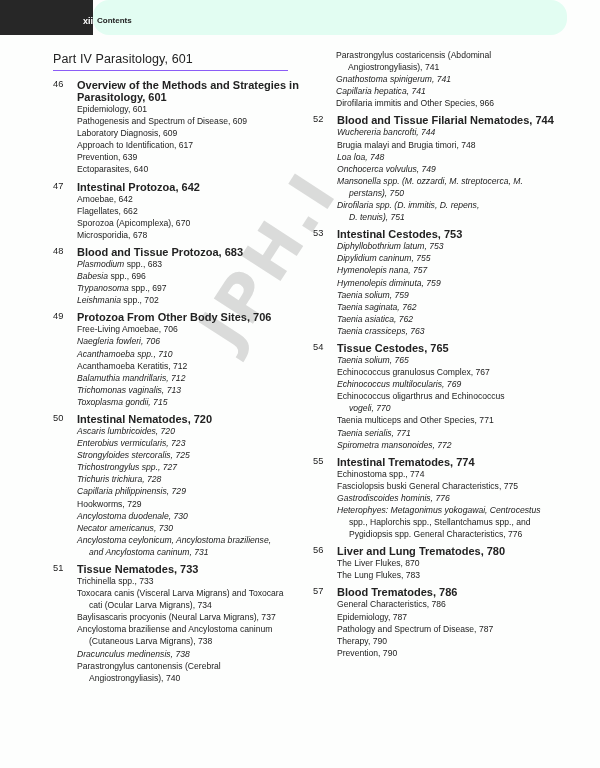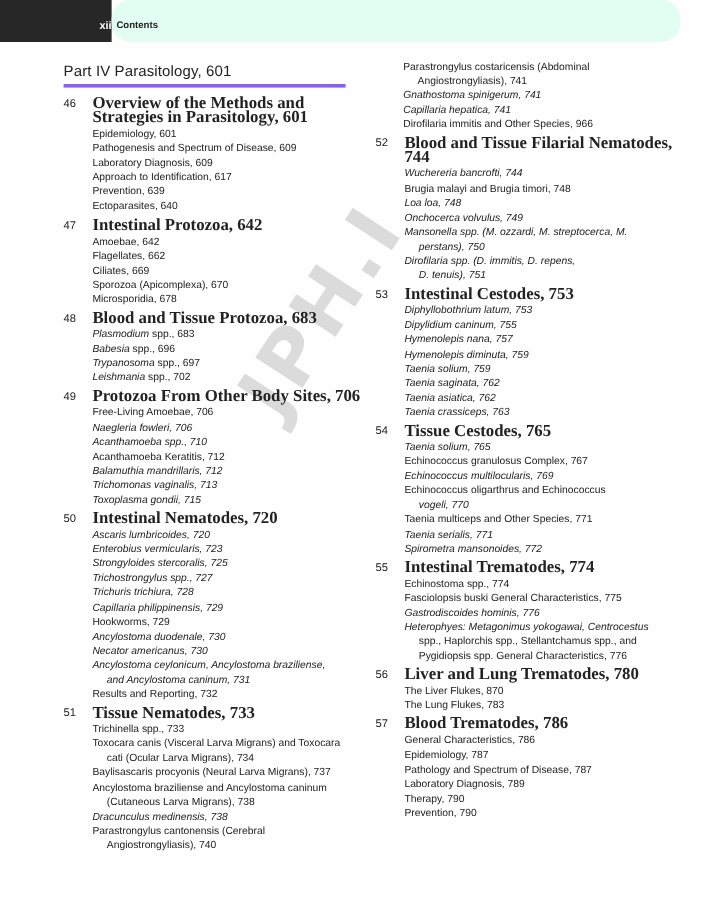--- a/index.html
+++ b/index.html
@@ -21,30 +21,30 @@
     background: #e2fdf2; color: #222;
     font-size: 8px; font-weight: bold;
     display: flex; align-items: center;
     padding-left: 4px; padding-top: 6px; box-sizing: border-box; border-radius: 16px;
   }
   .col { position: absolute; top: 0; }
   .col-left { left: 53px; width: 250px; top: 52px; }
   .col-right { left: 313px; width: 260px; top: 49px; }
   .part-title {
     font-size: 12.5px; color: #222; margin: 0;
-    padding-bottom: 4px; border-bottom: 3px solid #8b5cf6;
+    padding-bottom: 4px; border-bottom: 1px solid #8b5cf6;
     width: 235px; letter-spacing: 0.1px;
   }
   .chapter { position: relative; margin-top: 5px; }
   .chapter:first-child { margin-top: 0; }
   .chap-num {
     position: absolute; left: 0; top: 0; font-weight: normal; font-size: 9.3px;
   }
   .chap-body { margin-left: 24px; }
-  .chap-title { font-weight: bold; font-size: 14px; line-height: 12px; font-family: Liberation Serif, serif; }
+  .chap-title { font-weight: bold; font-size: 11px; line-height: 12px; }
   .entry { font-size: 8.6px; line-height: 12.1px; white-space: nowrap; }
   .it { font-style: italic; }
   .col-left .chapter.first { margin-top: 8px; }
   .orphans { margin-left: 23px; }
   .watermark {
     position: absolute; left: 185px; top: 320px;
     font-size: 64px; font-weight: bold; color: rgba(150,150,150,0.33);
     transform: rotate(-57deg); transform-origin: left top;
     letter-spacing: 4px; pointer-events: none; white-space: nowrap;
     font-family: "DejaVu Sans", sans-serif;
@@ -77,21 +77,20 @@
       <div class="entry">Ectoparasites, 640</div>
     </div>
   </div>
 
   <div class="chapter">
     <span class="chap-num">47</span>
     <div class="chap-body">
       <div class="chap-title">Intestinal Protozoa, 642</div>
       <div class="entry">Amoebae, 642</div>
       <div class="entry">Flagellates, 662</div>
-      <div class="entry">Ciliates, 669</div>
       <div class="entry">Sporozoa (Apicomplexa), 670</div>
       <div class="entry">Microsporidia, 678</div>
     </div>
   </div>
 
   <div class="chapter">
     <span class="chap-num">48</span>
     <div class="chap-body">
       <div class="chap-title">Blood and Tissue Protozoa, 683</div>
       <div class="entry"><span class="it">Plasmodium</span><span> spp., 683</span></div>
@@ -123,21 +122,20 @@
       <div class="entry it">Enterobius vermicularis, 723</div>
       <div class="entry it">Strongyloides stercoralis, 725</div>
       <div class="entry it">Trichostrongylus spp., 727</div>
       <div class="entry it">Trichuris trichiura, 728</div>
       <div class="entry it">Capillaria philippinensis, 729</div>
       <div class="entry">Hookworms, 729</div>
       <div class="entry it">Ancylostoma duodenale, 730</div>
       <div class="entry it">Necator americanus, 730</div>
       <div class="entry it">Ancylostoma ceylonicum, Ancylostoma braziliense,</div>
       <div class="entry it" style="padding-left:12px">and Ancylostoma caninum, 731</div>
-      <div class="entry">Results and Reporting, 732</div>
     </div>
   </div>
 
   <div class="chapter">
     <span class="chap-num">51</span>
     <div class="chap-body">
       <div class="chap-title">Tissue Nematodes, 733</div>
       <div class="entry">Trichinella spp., 733</div>
       <div class="entry">Toxocara canis (Visceral Larva Migrans) and Toxocara</div>
       <div class="entry" style="padding-left:12px">cati (Ocular Larva Migrans), 734</div>
@@ -227,18 +225,17 @@
     </div>
   </div>
 
   <div class="chapter">
     <span class="chap-num">57</span>
     <div class="chap-body">
       <div class="chap-title">Blood Trematodes, 786</div>
       <div class="entry">General Characteristics, 786</div>
       <div class="entry">Epidemiology, 787</div>
       <div class="entry">Pathology and Spectrum of Disease, 787</div>
-      <div class="entry">Laboratory Diagnosis, 789</div>
       <div class="entry">Therapy, 790</div>
       <div class="entry">Prevention, 790</div>
     </div>
   </div>
 </div>
 
 </body></html>

